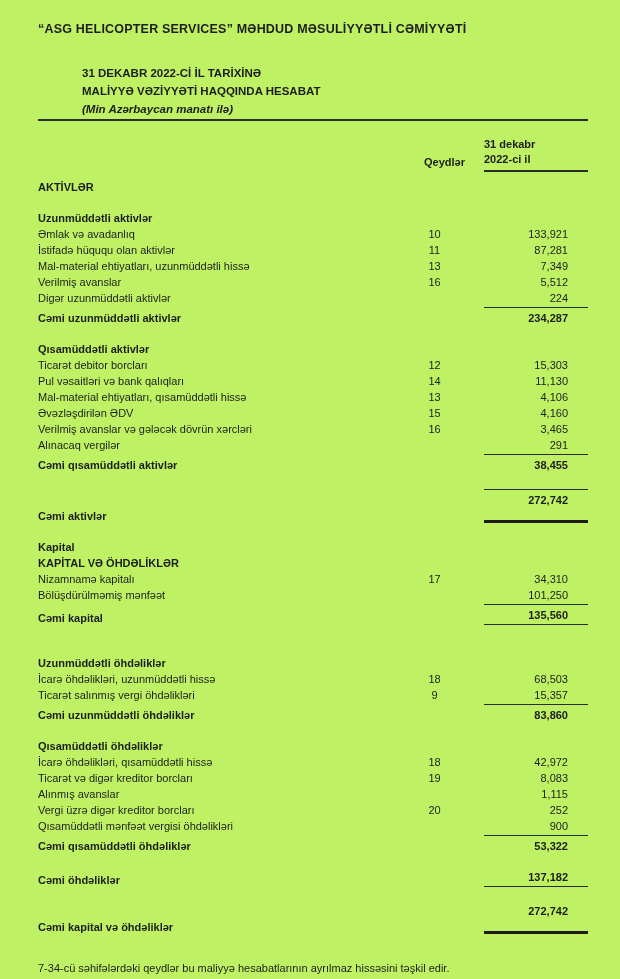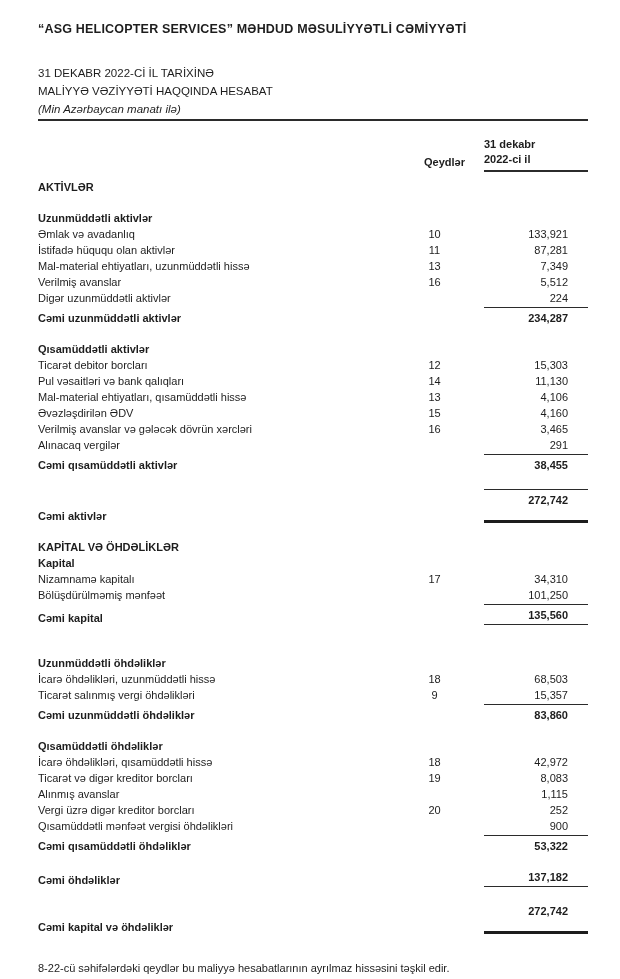--- a/index.html
+++ b/index.html
@@ -1,31 +1,31 @@
 <!DOCTYPE html>
 <html lang="az"><head>
 <meta charset="utf-8">
 <style>
   html,body{margin:0;padding:0;background:#d6d6d6;}
   .page{
     position:relative;
     width:620px;height:979px;
-    background:#ffffff;
+    background:#bef264;
     font-family:"Liberation Sans","DejaVu Sans",sans-serif;
     color:#1d1d1d;
     box-sizing:border-box;
     padding:22px 32px 0 38px;
     -webkit-font-smoothing:antialiased;
   }
   
   .company-title{
     font-size:12.5px;font-weight:bold;letter-spacing:.2px;
     margin:0 0 27px 0;line-height:15px;
   }
-  .subtitle-line{font-size:11.5px;font-weight:normal;line-height:18px;}
+  .subtitle-line{font-size:11.5px;font-weight:bold;line-height:18px;margin-left:44px;}
   .currency-note{font-style:italic;}
   .header-rule{border:0;border-top:2px solid #2b2b2b;margin:1px 0 0 0;}
   
   .col-headers{
     display:flex;align-items:flex-end;
     margin-top:16px;font-size:11px;font-weight:bold;
   }
   .col-spacer{flex:1;}
   .note-head{width:70px;box-sizing:border-box;text-align:right;padding-right:19px;padding-bottom:4px;white-space:nowrap;}
   .period-head{
@@ -157,27 +157,27 @@
     <div class="note"></div>
     <div class="value rule-above">38,455</div>
   </div>
       <div class="spacer"></div>
       <div class="row grand">
     <div class="label">Cəmi aktivlər</div>
     <div class="note"></div>
     <div class="value rule-above rule-thick">272,742</div>
   </div>
       <div class="spacer"></div>
+      <div class="row subsection">
+    <div class="label">Kapital</div>
+    <div class="note"></div>
+    <div class="value"></div>
+  </div>
       <div class="row section">
     <div class="label">KAPİTAL VƏ ÖHDƏLİKLƏR</div>
-    <div class="note"></div>
-    <div class="value"></div>
-  </div>
-      <div class="row subsection">
-    <div class="label">Kapital</div>
     <div class="note"></div>
     <div class="value"></div>
   </div>
       <div class="row item">
     <div class="label">Nizamnamə kapitalı</div>
     <div class="note">17</div>
     <div class="value">34,310</div>
   </div>
       <div class="row item">
     <div class="label">Bölüşdürülməmiş mənfəət</div>
@@ -253,15 +253,15 @@
     <div class="value rule-thin">137,182</div>
   </div>
       <div class="spacer"></div>
       <div class="row grand">
     <div class="label">Cəmi kapital və öhdəliklər</div>
     <div class="note"></div>
     <div class="value rule-thick">272,742</div>
   </div>
     </div>
 
-  <div class="footer-note">8-22-cü səhifələrdəki qeydlər bu maliyyə hesabatlarının ayrılmaz hissəsini təşkil edir.</div>
+  <div class="footer-note">7-34-cü səhifələrdəki qeydlər bu maliyyə hesabatlarının ayrılmaz hissəsini təşkil edir.</div>
 
 </div>
 
 </body></html>

